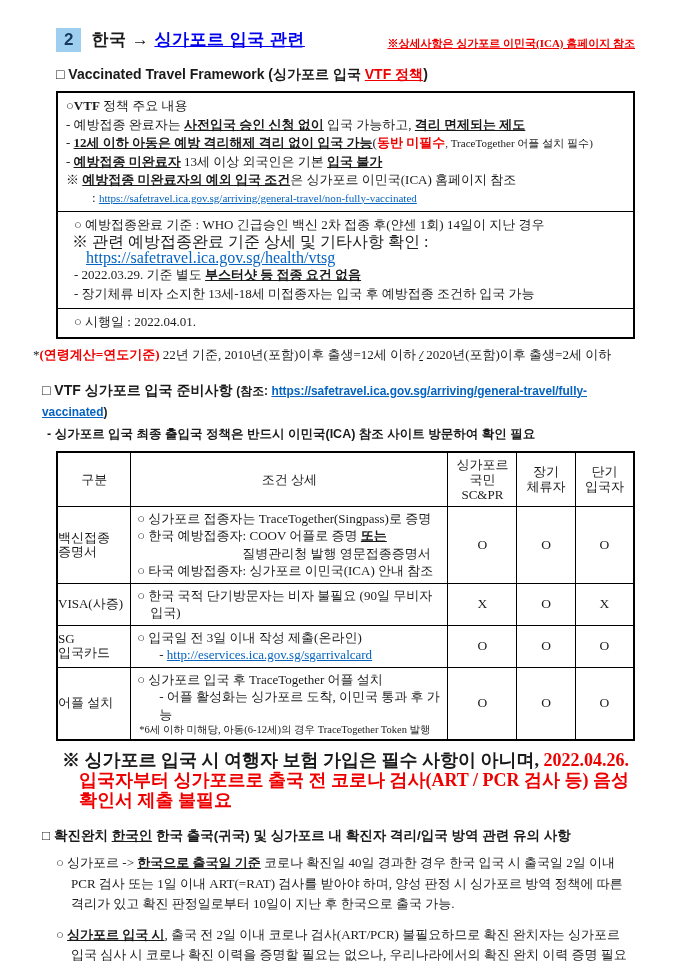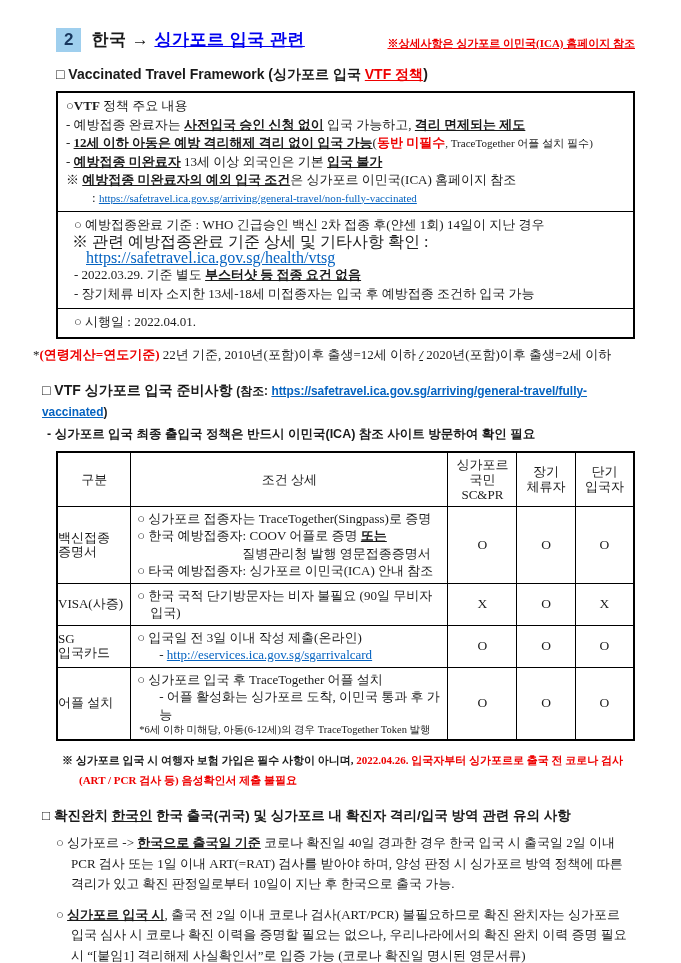--- a/index.html
+++ b/index.html
@@ -53,21 +53,21 @@
   .prep-table th{font-weight:normal;text-align:center;line-height:15px;padding:4px 2px;}
   .lbl{text-align:left;line-height:14px;}
   .cond{padding:3px 6px;line-height:17.5px;}
   .cline{padding-left:13px;text-indent:-13px;}
   .cline.ind-deep{padding-left:105px;text-indent:0;}
   .cline.ind{padding-left:22px;text-indent:0;}
   .cline.tiny{font-size:10.5px;line-height:13px;padding-left:2px;text-indent:0;}
   .st{text-align:center;font-size:13.5px;}
   .pre{white-space:pre-line;}
 
-  .insurance{margin:9px 0 0 6px;font-size:11px;font-weight:bold;line-height:20px;
+  .insurance{margin:9px 0 0 6px;font-size:18px;font-weight:bold;line-height:20px;
              padding-left:17px;text-indent:-17px;}
 
   
   .bullets{margin-top:7px;font-size:13px;line-height:20.5px;}
   .b-para{margin-bottom:10px;padding-left:15px;text-indent:-15px;}
   .b-para.last{margin-bottom:2px;}
 </style>
 </head>
 <body>
 

